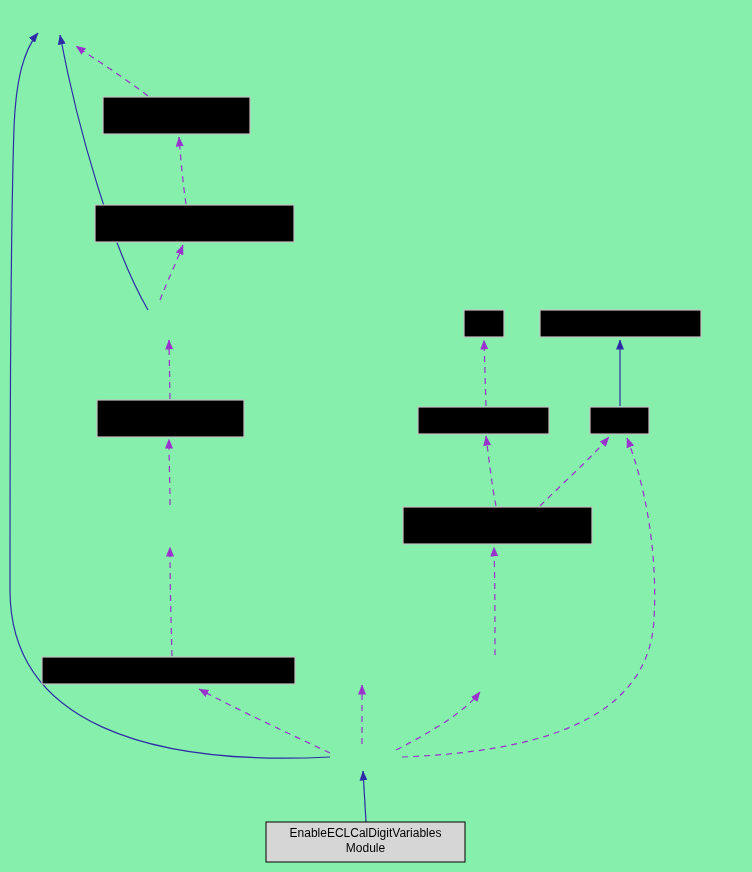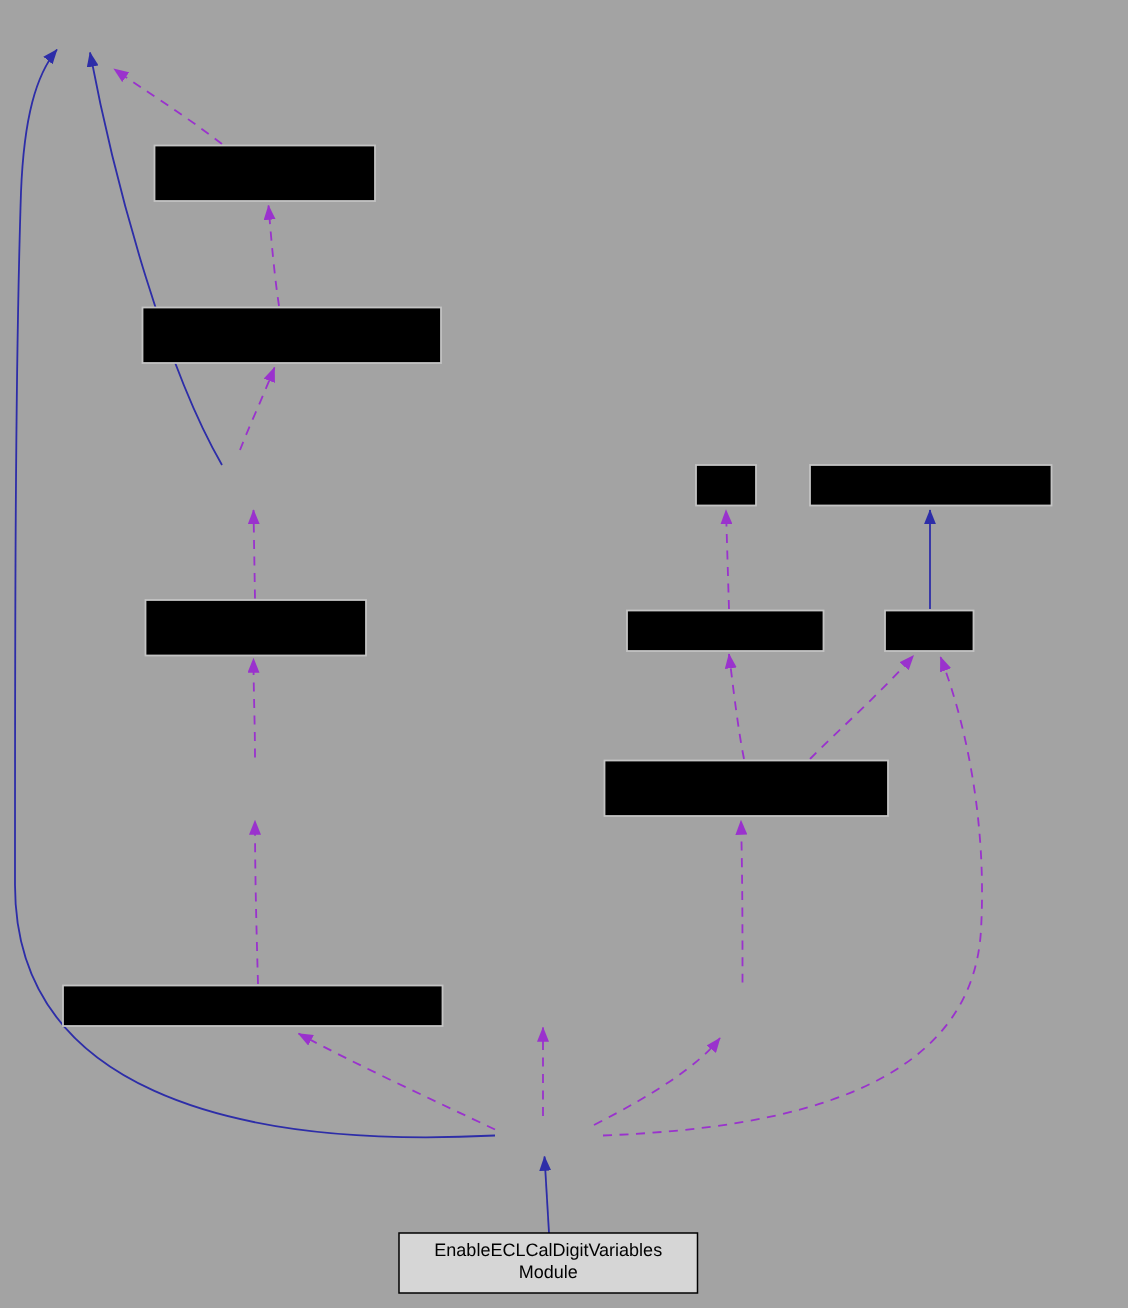--- a/index.html
+++ b/index.html
@@ -4,21 +4,21 @@
 <style>
   html, body {
     margin: 0;
     padding: 0;
     background: #000000;
   }
   #canvas {
     position: relative;
     width: 752px;
     height: 872px;
-    background: #a3a3a3;
+    background: #86efac;
     overflow: hidden;
   }
   svg { display: block; }
   svg text {
     font-family: "Liberation Sans", sans-serif;
     font-size: 12px;
   }
 </style>
 </head>
 <body>

